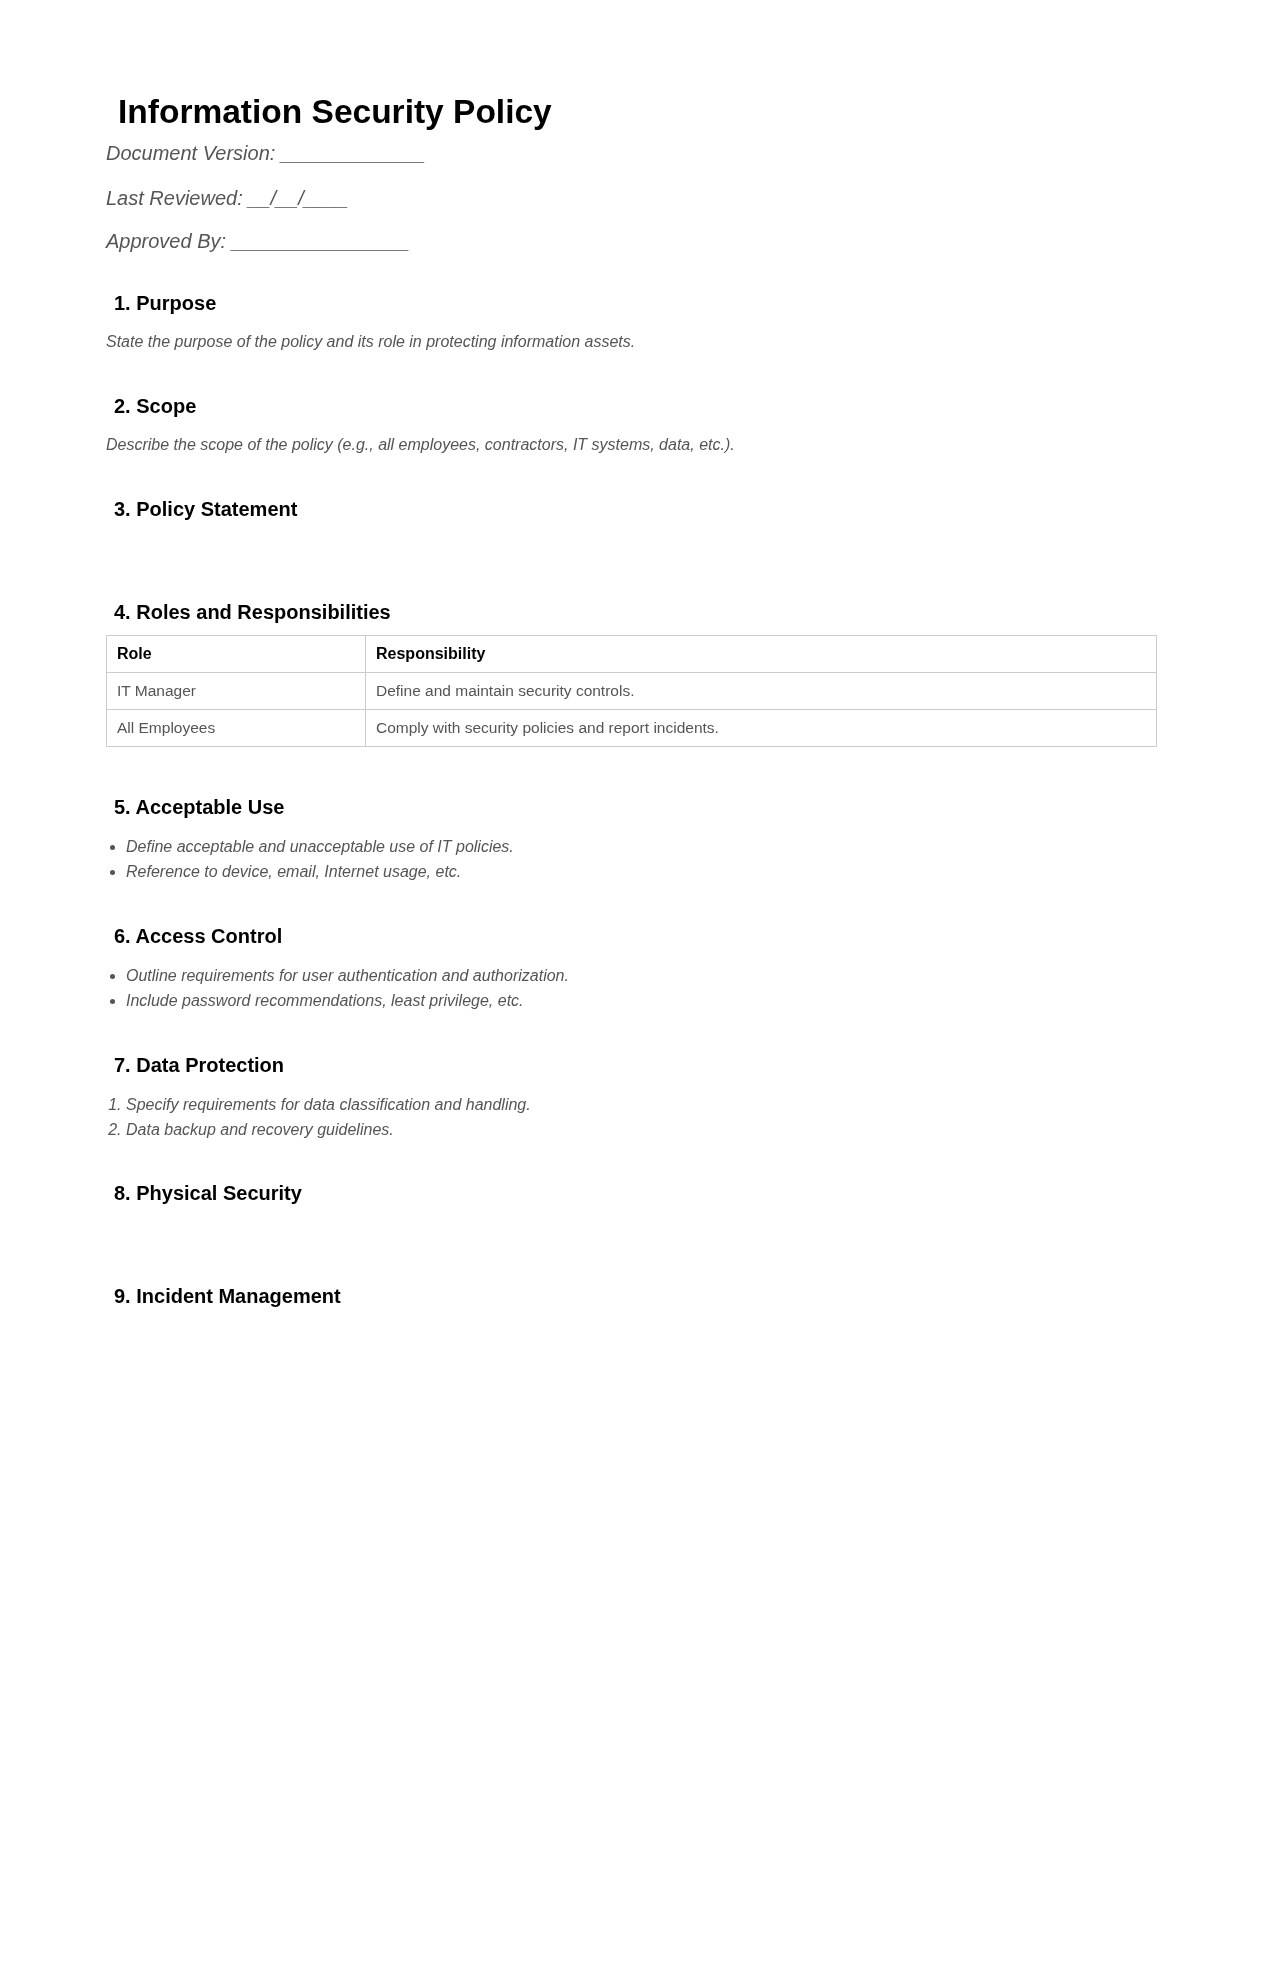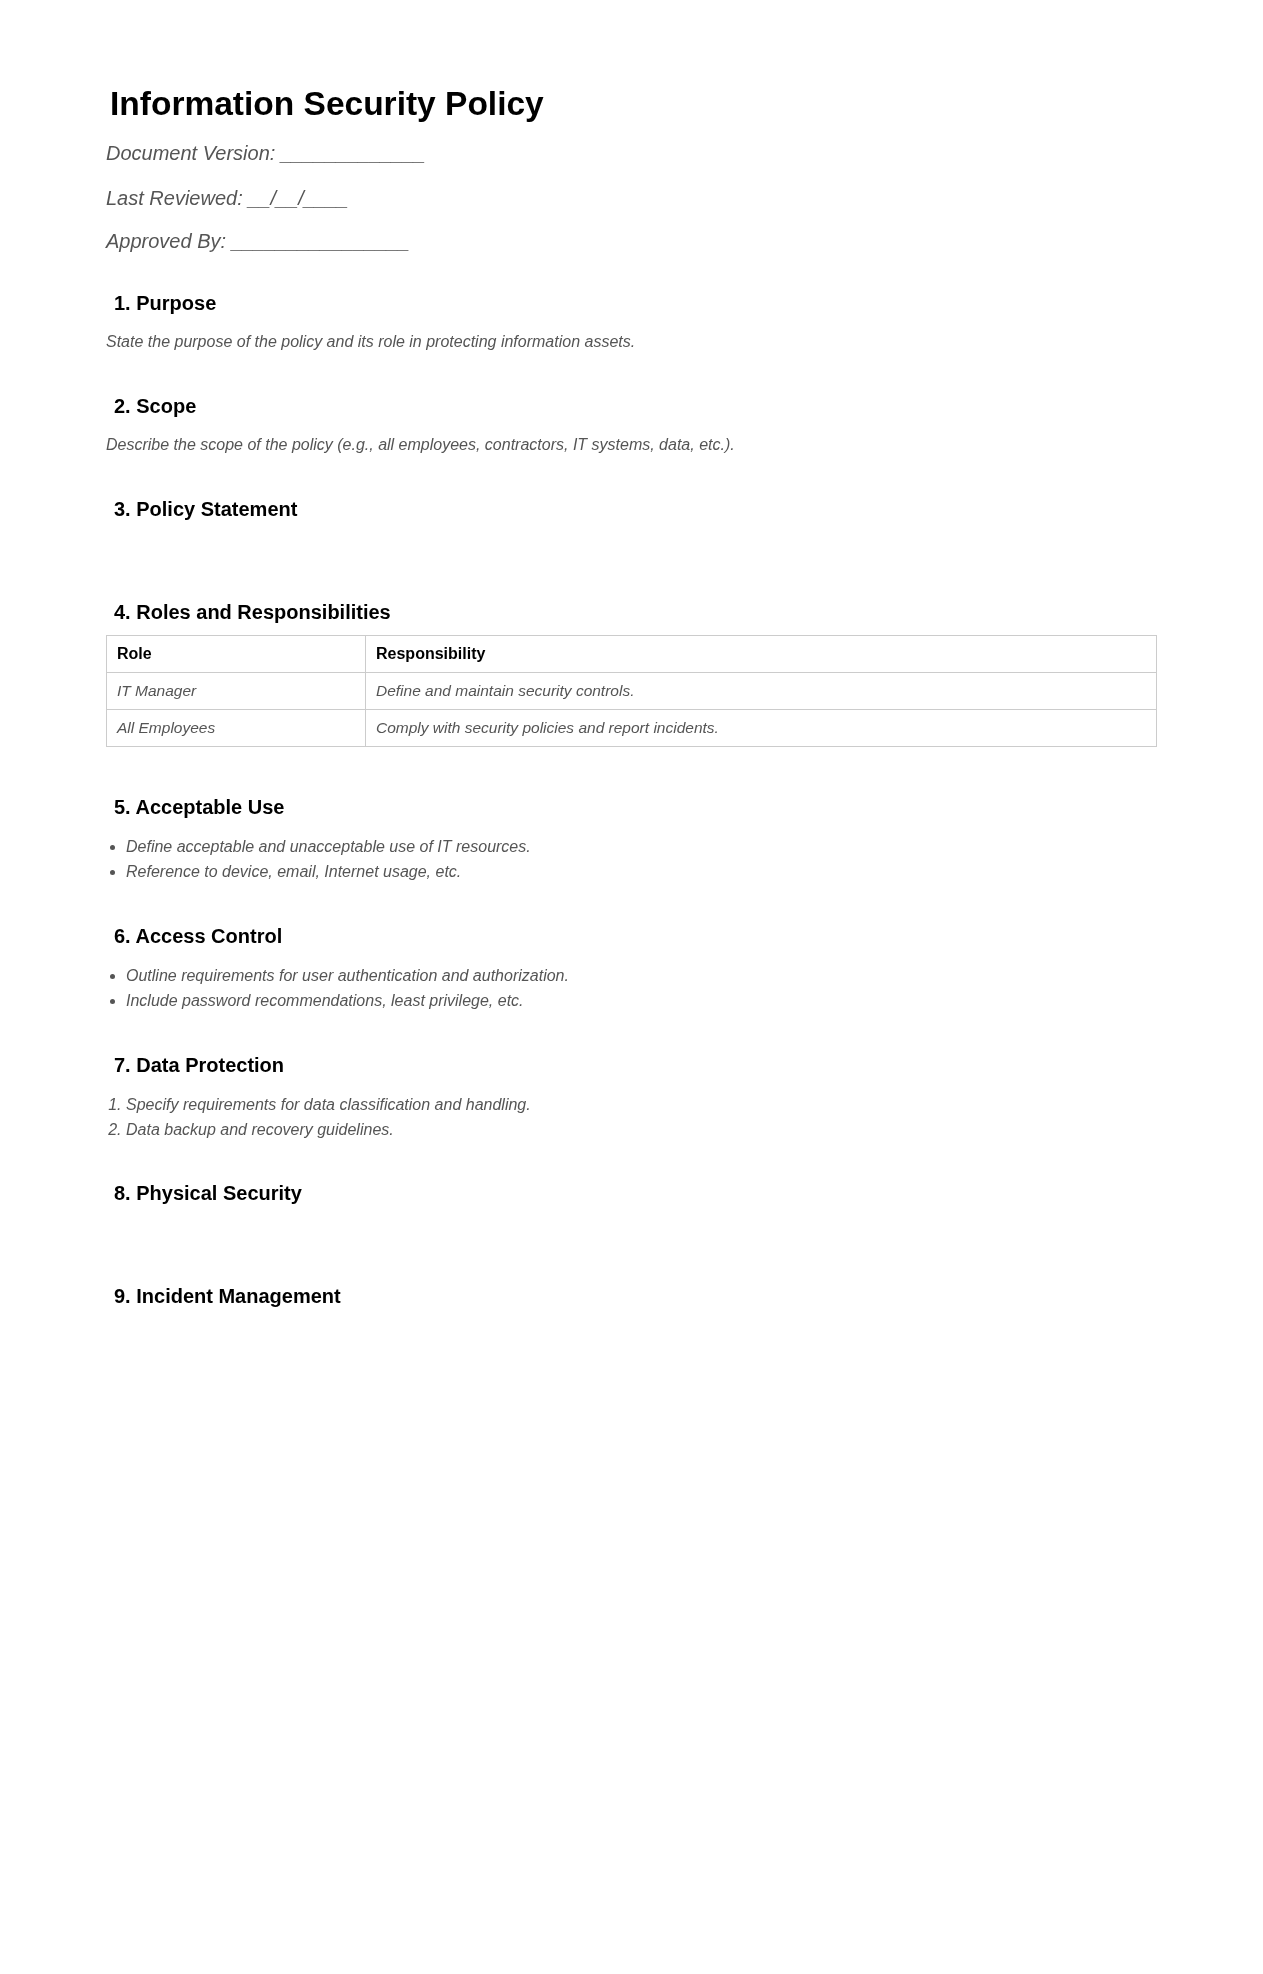--- a/index.html
+++ b/index.html
@@ -17,21 +17,21 @@
     .page {
       position: absolute;
       left: 106px;
       top: 0;
       width: 1051px;
     }
     h1 {
       position: absolute;
       left: 0;
       top: 80px;
-      margin: 4px;
+      margin: 12px;
       font-size: 33.5px;
       font-weight: bold;
       line-height: 40px;
       white-space: nowrap;
     }
     .meta {
       position: absolute;
       left: 0;
       margin: 0;
       font-size: 20px;
@@ -81,21 +81,20 @@
       height: 36px;
       padding: 0 10px;
       line-height: 20px;
     }
     th {
       font-weight: bold;
       color: #000;
       font-size: 16px;
     }
     td {
-      font-style: italic;
       color: #555555;
     }
     th.col-role, td.col-role { width: 238px; }
   </style>
 </head>
 <body>
 
 <div class="page">
 
   <h1>Information Security Policy</h1>
@@ -136,21 +135,21 @@
           <td class="col-role">All Employees</td>
           <td>Comply with security policies and report incidents.</td>
         </tr>
       </tbody>
     </table>
   </div>
 
   <div class="section" style="top:787px">
     <h2>5. Acceptable Use</h2>
     <ul>
-      <li>Define acceptable and unacceptable use of IT resources.</li>
+      <li>Define acceptable and unacceptable use of IT policies.</li>
       <li>Reference to device, email, Internet usage, etc.</li>
     </ul>
   </div>
 
   <div class="section" style="top:916px">
     <h2>6. Access Control</h2>
     <ul>
       <li>Outline requirements for user authentication and authorization.</li>
       <li>Include password recommendations, least privilege, etc.</li>
     </ul>

